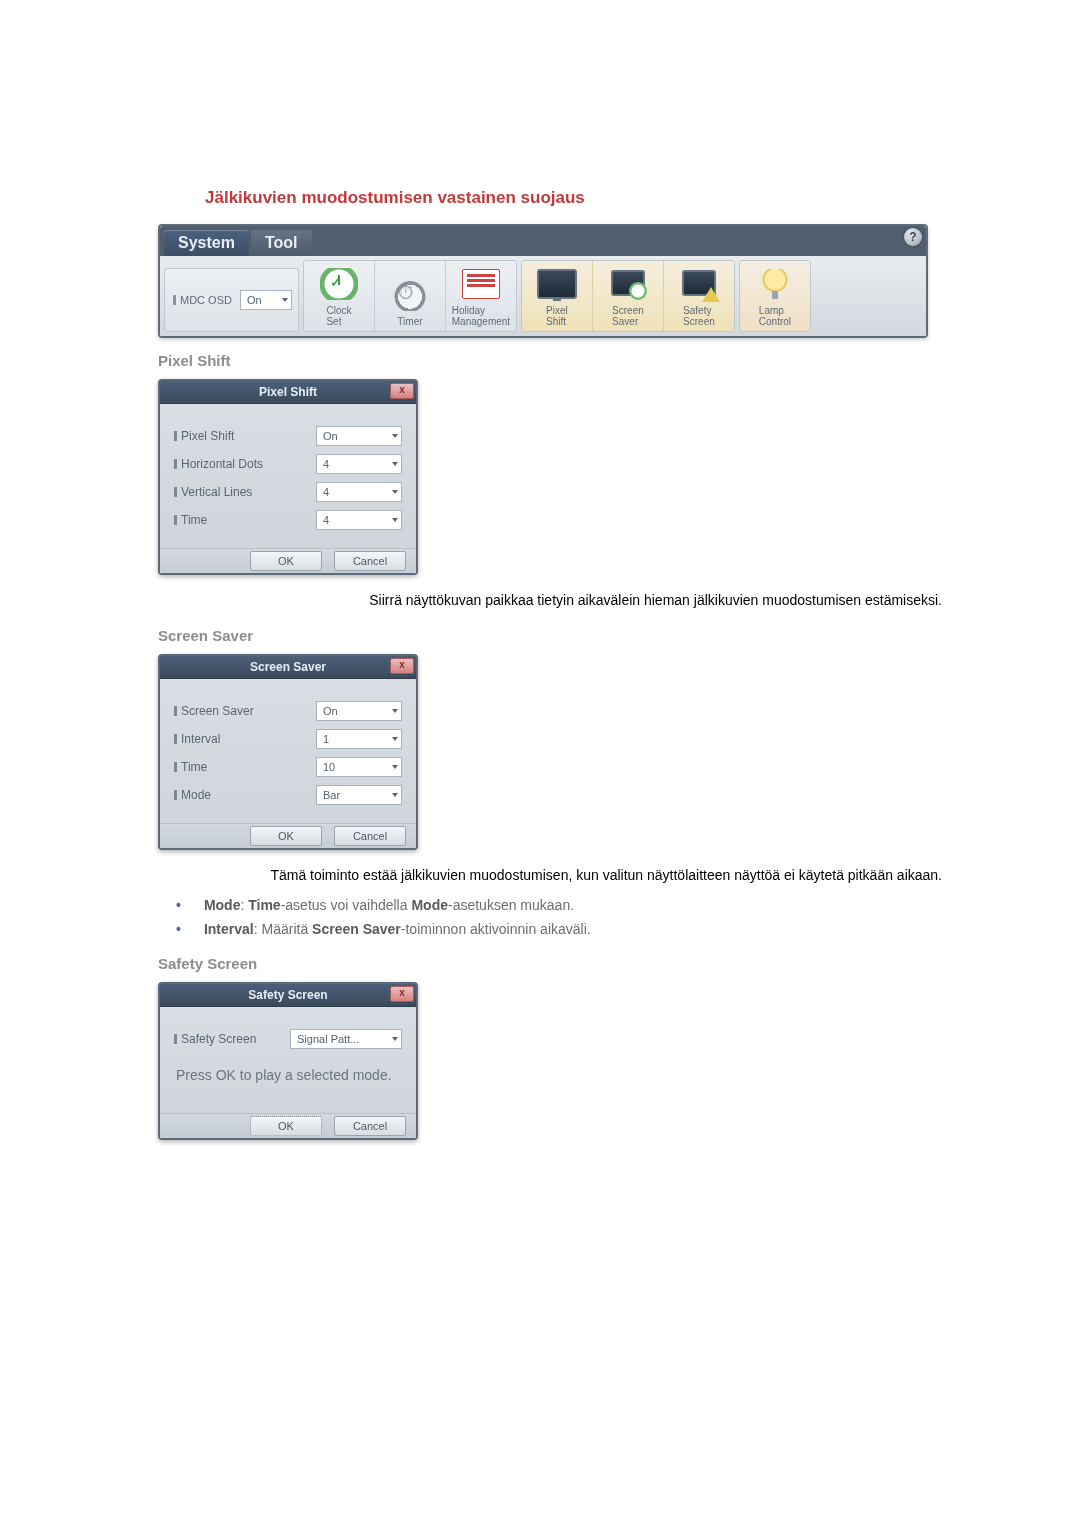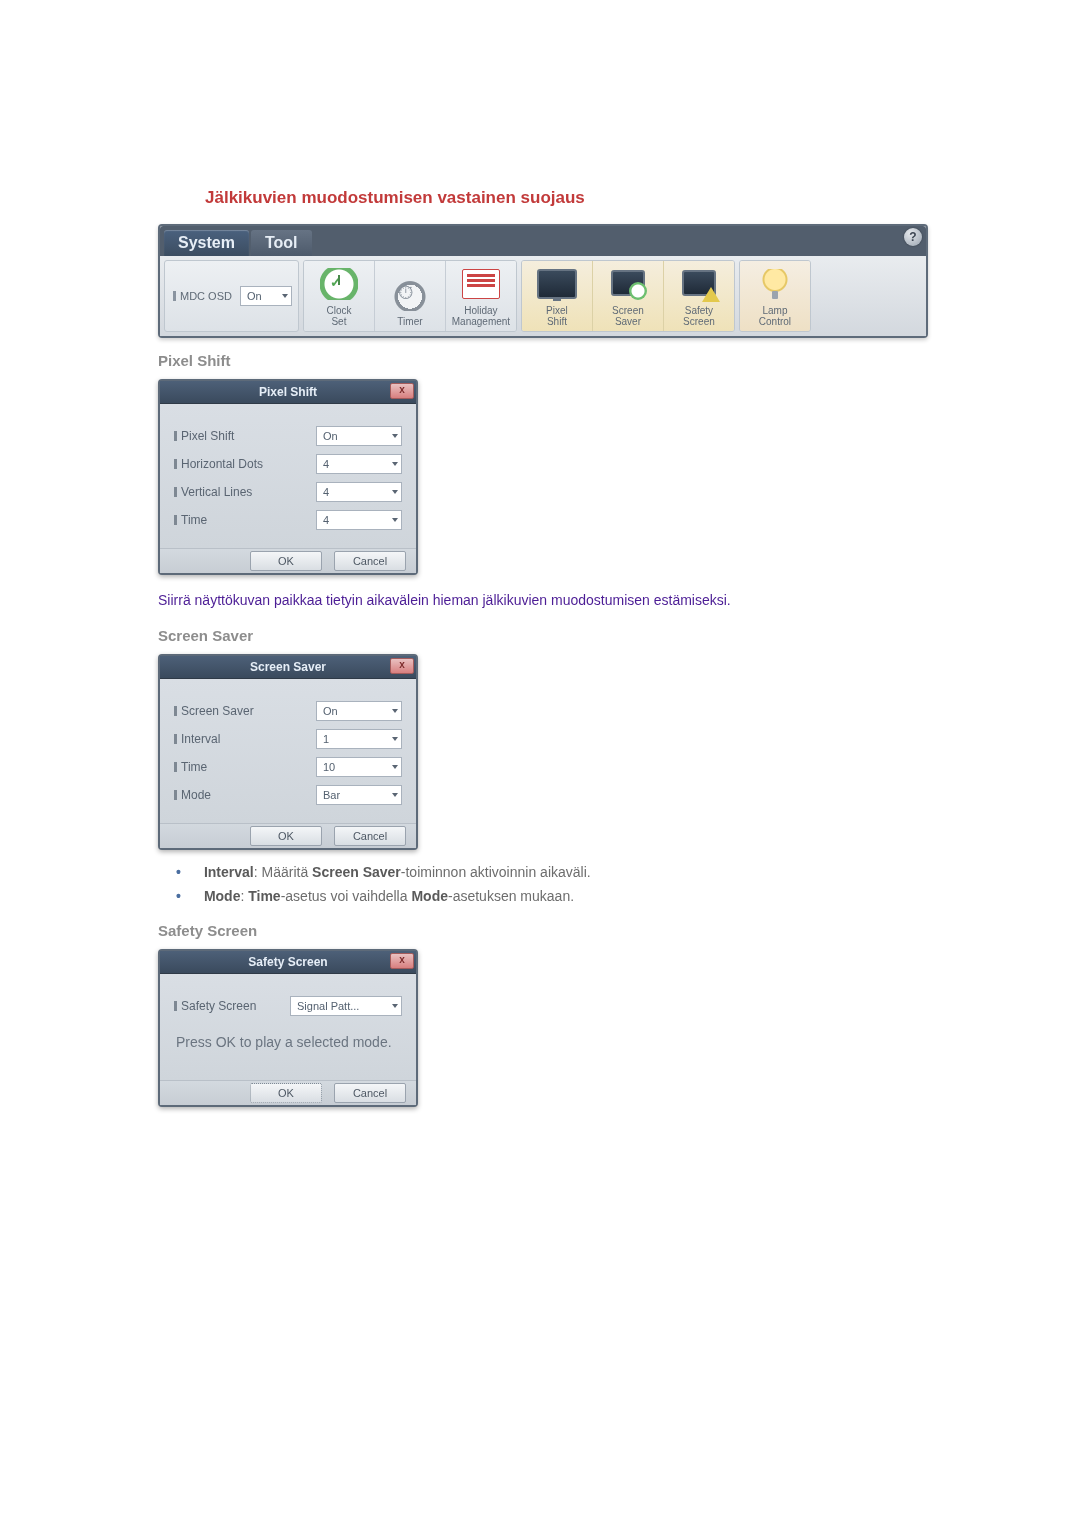--- a/index.html
+++ b/index.html
@@ -21,23 +21,24 @@
     margin-bottom: 16px;
     margin-left: 47px;
   }
   .h3 {
     color: #8d8d8d;
     font-size: 15px;
     font-weight: bold;
     margin: 14px 0 10px 0;
   }
   .para {
-    color: #4c1d95;
+    color: #000000;
     line-height: 1.7;
     margin: 9px 0;
+    text-align: right;
   }
   ul.bullets {
     list-style: none;
     padding: 0;
     margin: 8px 0 18px 18px;
   }
   ul.bullets li::before {
     content: "•";
     color: #4a6ea0;
     font-weight: bold;
@@ -104,22 +105,23 @@
     background: linear-gradient(#e9ecef, #d3d8de);
   }
   .mdc-group {
     display: flex;
     align-items: center;
     background: linear-gradient(#edf0f3,#dde2e7);
     border: 1px solid #bfc7cf;
     border-radius: 3px;
     padding: 6px 6px;
     gap: 6px;
-    height: 72px;
+    height: 64px;
     box-sizing: border-box;
+    margin-top: 8px;
   }
   .mdc-label {
     font-size: 11px;
     color: #5f6a76;
     padding: 0 2px;
     display:flex; align-items:center; gap:2px;
   }
   .mdc-label .bar { display:inline-block; width:3px; height:10px; background:#8a94a0; margin-right:2px;}
   .combo {
     background: #fff;
@@ -159,21 +161,21 @@
     background: linear-gradient(#edf0f3,#dde2e7);
   }
   .icon-btn:last-child { border-right:none; }
   .icon-btn .icon-frame {
     width: 44px; height: 38px;
     display:flex; align-items:center; justify-content:center;
   }
   .icon-btn .label {
     font-size: 10px;
     color: #5f6a76;
-    text-align:center;
+    text-align:left;
     line-height: 1.1;
     margin-top:2px;
   }
   .icon-group.hl .icon-btn { background: linear-gradient(#f5eedd,#efe2b8); border-right-color:#dcd1a6;}
   .icon-lamp .icon-btn { background: linear-gradient(#f5eee2,#eee0c5);}
   
   .ico {
     width: 38px; height: 32px; position:relative;
     border-radius:4px;
   }
@@ -434,27 +436,28 @@
             <span>Mode</span>
           </span>
         <div class="combo val">Bar</div>
       </div>
     </div>
     <div class="dlg-footer">
       <div class="btn">OK</div>
       <div class="btn">Cancel</div>
     </div>
   </div>
+  <div class="para">Tämä toiminto estää jälkikuvien muodostumisen, kun valitun näyttölaitteen näyttöä ei käytetä pitkään aikaan.</div>
 
   <ul class="bullets">
     <li>
-      <span class="bold">Interval</span><span>: Määritä </span><span class="bold">Screen Saver</span><span>-toiminnon aktivoinnin aikaväli.</span>
+      <span class="bold">Mode</span><span>: </span><span class="bold">Time</span><span>-asetus voi vaihdella </span><span class="bold">Mode</span><span>-asetuksen mukaan.</span>
     </li>
     <li>
-      <span class="bold">Mode</span><span>: </span><span class="bold">Time</span><span>-asetus voi vaihdella </span><span class="bold">Mode</span><span>-asetuksen mukaan.</span>
+      <span class="bold">Interval</span><span>: Määritä </span><span class="bold">Screen Saver</span><span>-toiminnon aktivoinnin aikaväli.</span>
     </li>
   </ul>
 
   <div class="h3">Safety Screen</div>
   <div class="dialog">
     <div class="dlg-title">
       <span>Safety Screen</span>
       <div class="x">x</div>
     </div>
     <div class="dlg-body">

